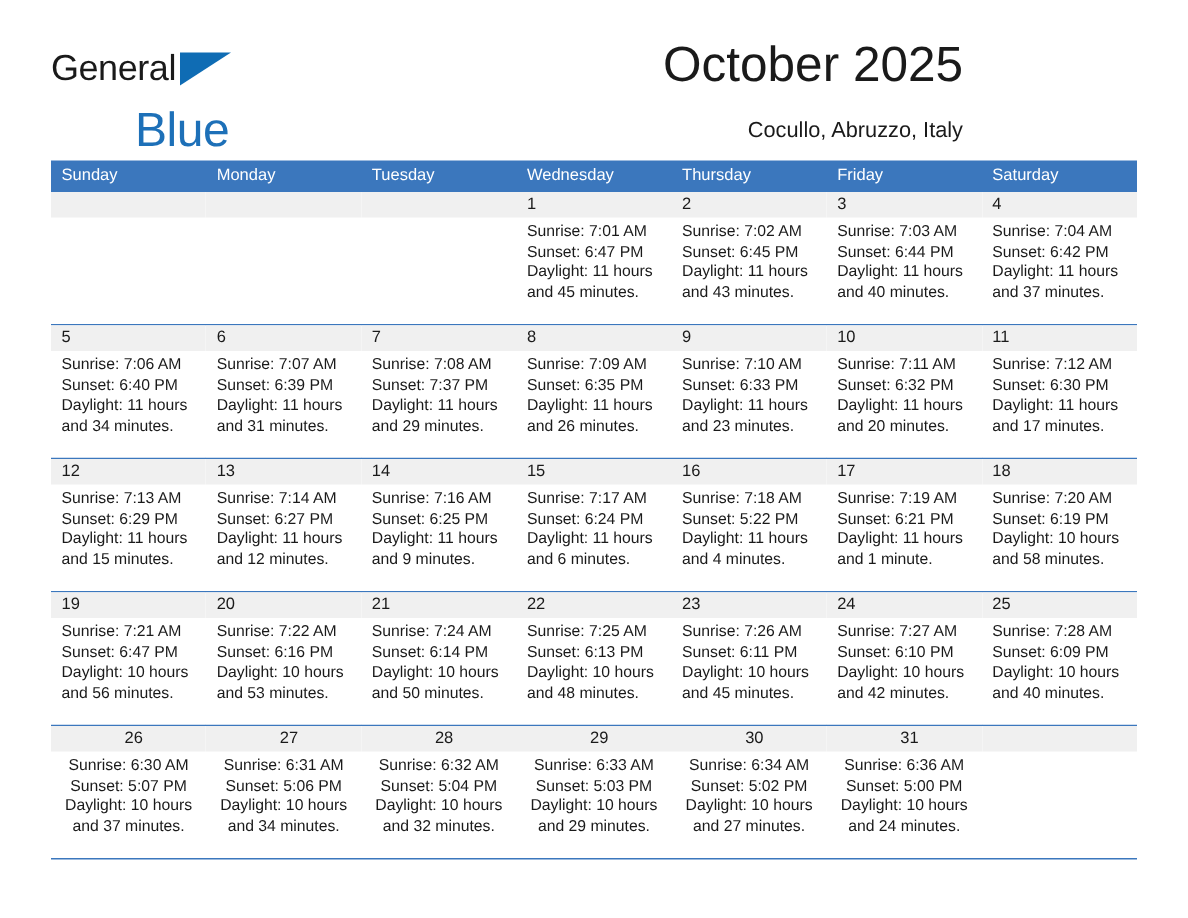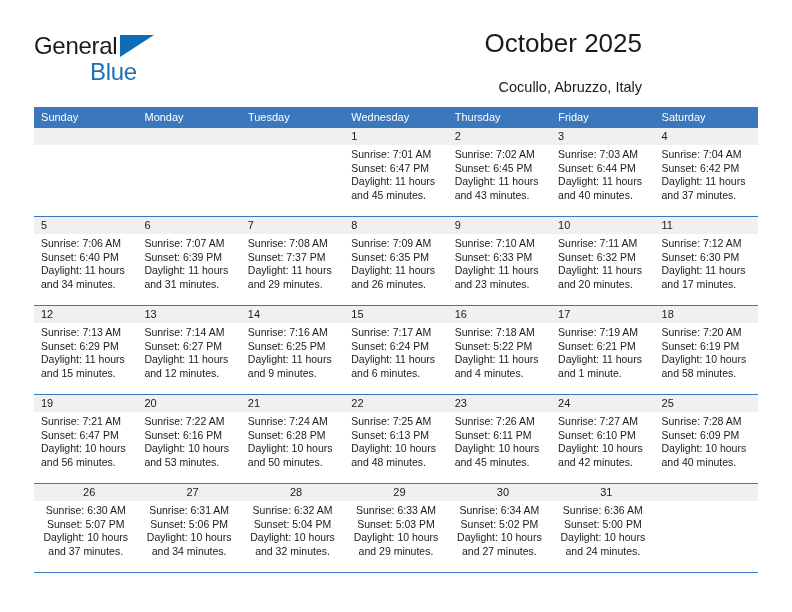--- a/index.html
+++ b/index.html
@@ -43,22 +43,22 @@
     left: 0;
     top: 0;
     font-size: 24px;
     letter-spacing: -0.3px;
     color: #1a1a1a;
     font-family: "Liberation Sans", sans-serif;
   }
   .brand-blue {
     position: absolute;
     left: 56px;
-    top: 26px;
-    font-size: 24px;
+    top: 36px;
+    font-size: 32px;
     letter-spacing: -0.3px;
     color: #1d70b8;
     font-family: "Liberation Sans", sans-serif;
   }
   .brand-triangle {
     position: absolute;
     left: 86px;
     top: 3px;
     width: 0;
     height: 0;
@@ -66,21 +66,21 @@
     border-bottom: 22px solid transparent;
   }
 
   .titleblock {
     position: absolute;
     right: 0;
     top: 0;
     text-align: right;
   }
   .cal-title {
-    font-size: 26px;
+    font-size: 33px;
     color: #1a1a1a;
     line-height: 34px;
     white-space: nowrap;
   }
   .cal-subtitle {
     font-size: 14.5px;
     color: #1a1a1a;
     line-height: 22px;
     margin-top: 16px;
     white-space: nowrap;
@@ -387,21 +387,21 @@
               <div class="info-line">Sunrise: 7:22 AM</div>
               <div class="info-line">Sunset: 6:16 PM</div>
               <div class="info-line">Daylight: 10 hours</div>
               <div class="info-line">and 53 minutes.</div>
             </div>
           </div>
           <div class="daycell">
             <div class="numband">21</div>
             <div class="info">
               <div class="info-line">Sunrise: 7:24 AM</div>
-              <div class="info-line">Sunset: 6:28 PM</div>
+              <div class="info-line">Sunset: 6:14 PM</div>
               <div class="info-line">Daylight: 10 hours</div>
               <div class="info-line">and 50 minutes.</div>
             </div>
           </div>
           <div class="daycell">
             <div class="numband">22</div>
             <div class="info">
               <div class="info-line">Sunrise: 7:25 AM</div>
               <div class="info-line">Sunset: 6:13 PM</div>
               <div class="info-line">Daylight: 10 hours</div>

